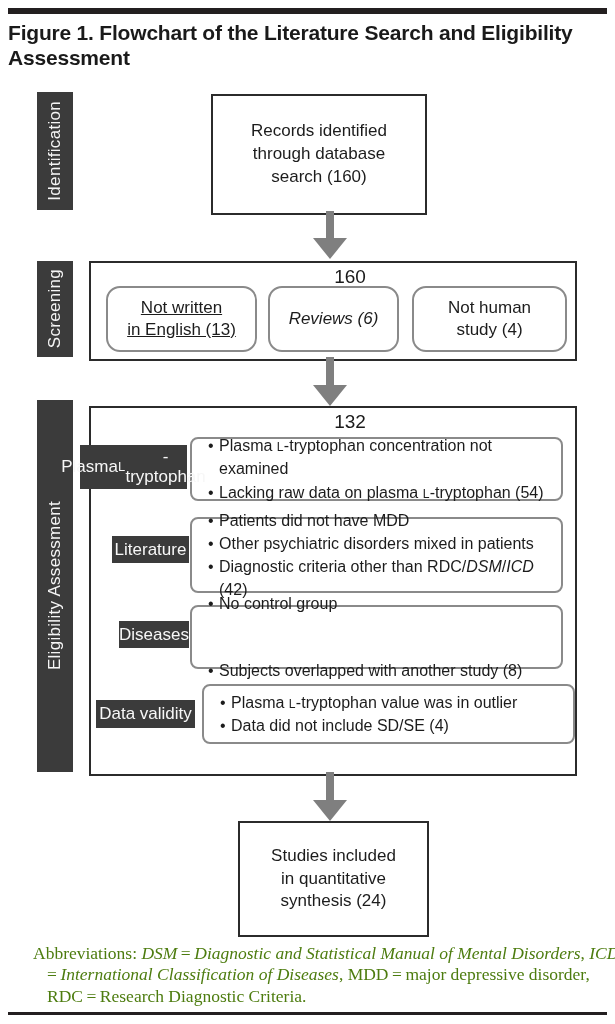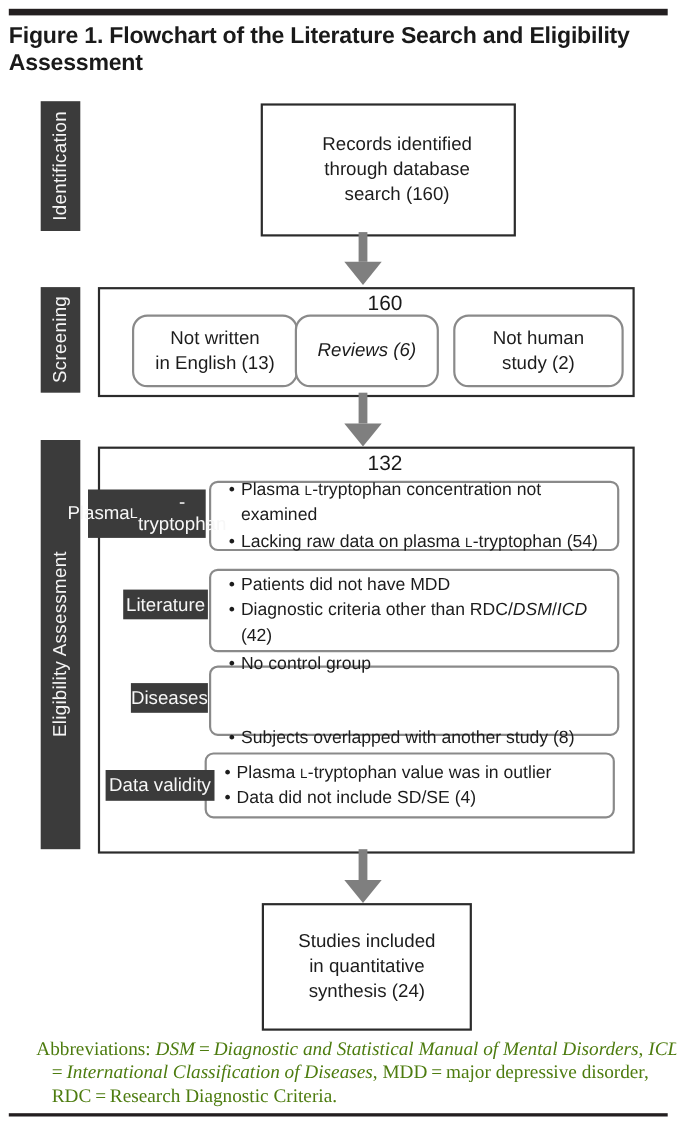--- a/index.html
+++ b/index.html
@@ -24,37 +24,37 @@
   .stage-bar span { writing-mode:vertical-rl; transform:rotate(180deg); white-space:nowrap; }
   #identification-bar { left:37px; top:92px;  width:36px; height:118px; }
   #screening-bar      { left:37px; top:261px; width:36px; height:96px;  }
   #eligibility-bar    { left:37px; top:400px; width:36px; height:372px; }
 
   .plain-box {
     position:absolute; border:2px solid #2b2b2b; background:#ffffff;
     display:flex; align-items:center; justify-content:center; text-align:center;
     font-size:17px; line-height:1.35; white-space:pre-line;
   }
-  #records-box { left:237px; top:94px;  width:212px; height:117px;padding-left:16px; }
+  #records-box { left:211px; top:94px;  width:212px; height:117px; }
   #studies-box { left:238px; top:821px; width:187px; height:112px; }
 
   .big-box { position:absolute; border:2px solid #2b2b2b; background:#ffffff; }
   #screening-box   { left:89px; top:261px; width:484px; height:96px;  }
   #eligibility-box { left:89px; top:406px; width:484px; height:366px; }
   .count {
     position:absolute; left:0; right:0; top:3px; text-align:center;
     font-size:19px; color:#1a1a1a;padding-left:34px;
   }
 
   .round-box {
     position:absolute; border:2px solid #8a8a8a; border-radius:14px; background:#ffffff;
     display:flex; align-items:center; justify-content:center; text-align:center;
     font-size:17px; line-height:1.3; white-space:pre-line;
   }
-  #screen-reason-1 { left:120px; top:286px; width:147px; height:62px; }
+  #screen-reason-1 { left:106px; top:286px; width:147px; height:62px;text-decoration:underline; }
   #screen-reason-2 { left:268px; top:286px; width:127px; height:62px;font-style:italic; }
   #screen-reason-3 { left:412px; top:286px; width:151px; height:62px; }
 
   .group-label {
     position:absolute; background:#3b3b3b; color:#f7f7f7; z-index:2;
     display:flex; align-items:center; justify-content:center; text-align:center;
     font-size:17px; line-height:1.15;
   }
   #group-label-0 { left:80px;  top:445px; width:107px; height:44px; }
   #group-label-1 { left:112px; top:536px; width:77px;  height:27px; }
@@ -62,21 +62,21 @@
   #group-label-3 { left:96px;  top:700px; width:99px;  height:28px; }
 
   .bullet-box {
     position:absolute; border:2px solid #8a8a8a; border-radius:8px; background:#ffffff;
     display:flex; flex-direction:column; justify-content:center;
     font-size:16px; line-height:1.45; padding:2px 6px 2px 16px; box-sizing:border-box;
   }
   #bullet-box-0 { left:190px; top:437px; width:373px; height:64px; }
   #bullet-box-1 { left:190px; top:517px; width:373px; height:76px; }
   #bullet-box-2 { left:190px; top:605px; width:373px; height:64px;gap:43px; }
-  #bullet-box-3 { left:186px; top:684px; width:373px; height:60px; }
+  #bullet-box-3 { left:202px; top:684px; width:373px; height:60px; }
   .bullet { position:relative; padding-left:11px; }
   .bullet::before { content:"\2022"; position:absolute; left:0; top:0; }
 
   .sc { font-size:0.76em; letter-spacing:0.3px; }
 
   .arrow { position:absolute; width:34px; }
   .arrow .stem { position:absolute; left:13px; top:0; width:8px; background:#7f7f7f; }
   .arrow .head {
     position:absolute; left:0; bottom:0; width:0; height:0;
     border-left:17px solid transparent; border-right:17px solid transparent;
@@ -117,21 +117,21 @@
   <div id="screening-bar" class="stage-bar">
     <span>Screening</span>
   </div>
   <div id="screening-box" class="big-box">
     <div class="count">160</div>
   </div>
   <div id="screen-reason-1" class="round-box">Not written
 in English (13)</div>
   <div id="screen-reason-2" class="round-box">Reviews (6)</div>
   <div id="screen-reason-3" class="round-box">Not human
-study (2)</div>
+study (4)</div>
 
   <div id="arrow-2" class="arrow">
     <div class="stem"></div>
     <div class="head"></div>
   </div>
 
   <div id="eligibility-bar" class="stage-bar">
     <span>Eligibility Assessment</span>
   </div>
   <div id="eligibility-box" class="big-box">
@@ -140,20 +140,21 @@
 
   <div id="group-label-0" class="group-label">Plasma<br><span class="sc">L</span>-tryptophan</div>
   <div id="bullet-box-0" class="bullet-box">
     <div class="bullet">Plasma <span class="sc">L</span>-tryptophan concentration not examined</div>
     <div class="bullet">Lacking raw data on plasma <span class="sc">L</span>-tryptophan (54)</div>
   </div>
 
   <div id="group-label-1" class="group-label">Literature</div>
   <div id="bullet-box-1" class="bullet-box">
     <div class="bullet">Patients did not have MDD</div>
+    <div class="bullet">Other psychiatric disorders mixed in patients</div>
     <div class="bullet">Diagnostic criteria other than RDC/<i>DSM</i>/<i>ICD</i> (42)</div>
   </div>
 
   <div id="group-label-2" class="group-label">Diseases</div>
   <div id="bullet-box-2" class="bullet-box">
     <div class="bullet">No control group</div>
     <div class="bullet">Subjects overlapped with another study (8)</div>
   </div>
 
   <div id="group-label-3" class="group-label">Data validity</div>

